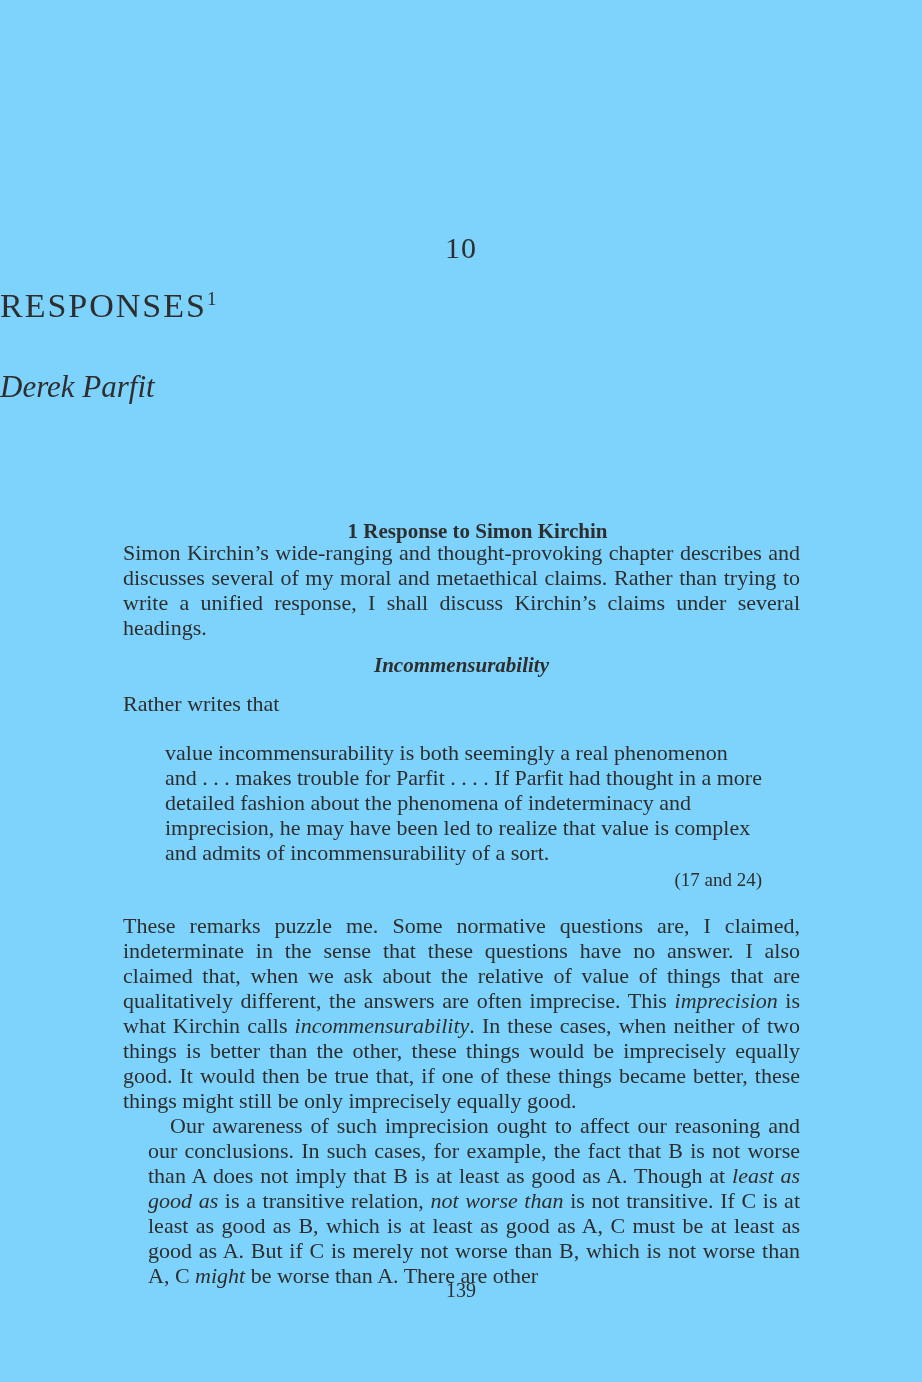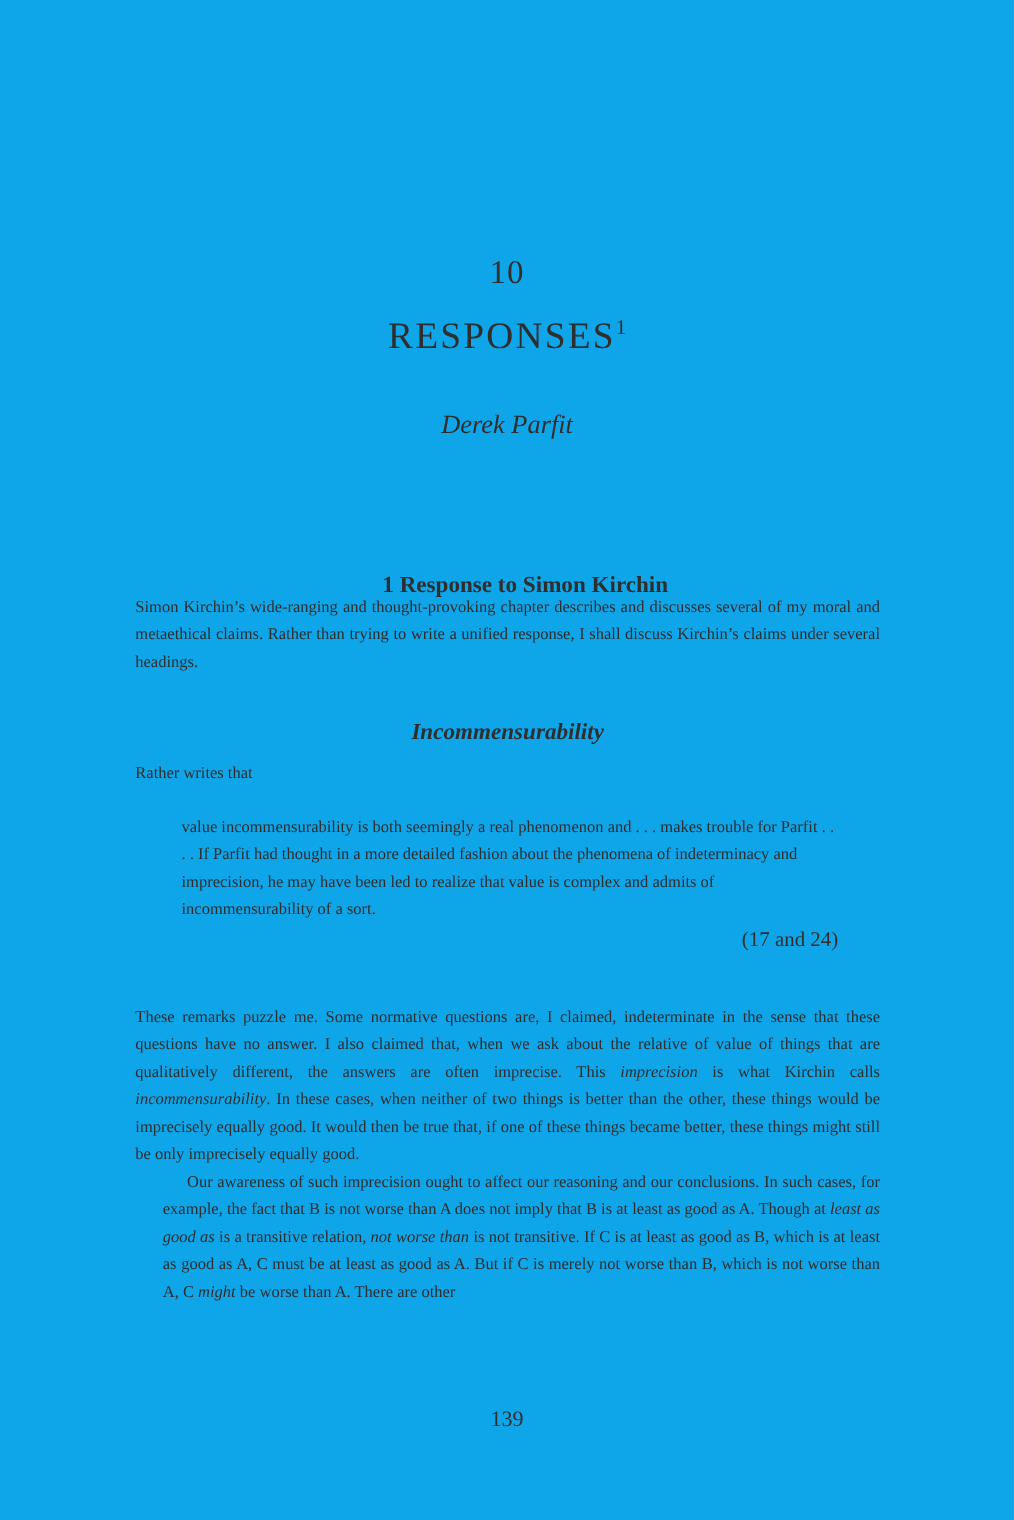--- a/index.html
+++ b/index.html
@@ -4,21 +4,21 @@
 <style>
   html, body {
     margin: 0;
     padding: 0;
     background: #ffffff;
   }
   .page {
     position: relative;
     width: 922px;
     height: 1382px;
-    background: #0ea5e9;
+    background: #7dd3fc;
     font-family: "Liberation Serif", serif;
     color: #2e2e2e;
     overflow: hidden;
   }
   .content {
     position: absolute;
     left: 123px;
     top: 0;
     width: 677px;
     height: 100%;
@@ -31,56 +31,55 @@
     text-align: center;
     font-size: 30px;
     line-height: 34px;
     letter-spacing: 1px;
   }
   .chapter-title {
     position: absolute;
     top: 287px;
     left: 0;
     width: 100%;
-    text-align: center;
     font-size: 34px;
     line-height: 38px;
     font-weight: normal;
     letter-spacing: 2px;
     margin: 0;
   }
   .chapter-title sup {
     font-size: 19px;
     letter-spacing: 0;
     vertical-align: super;
     line-height: 0;
   }
   .author {
     position: absolute;
     top: 372px;
     left: 0;
     width: 100%;
-    text-align: center;
+    text-align: left;
     font-style: italic;
-    font-size: 24px;
+    font-size: 31px;
     line-height: 30px;
   }
   .section-heading {
     position: absolute;
     top: 502px;
     left: 0;
     width: 100%;
     text-align: center;
     font-size: 21px;
     line-height: 26px;
     font-weight: bold;
     margin: 16px;
   }
   .para, .lead-in, .quote-text, .body-flow p {
-    font-size: 15px;
+    font-size: 22px;
     line-height: 25px;
     margin: 0;
   }
   .intro-para {
     position: absolute;
     top: 540px;
     left: 0;
     width: 677px;
     text-align: justify;
   }

